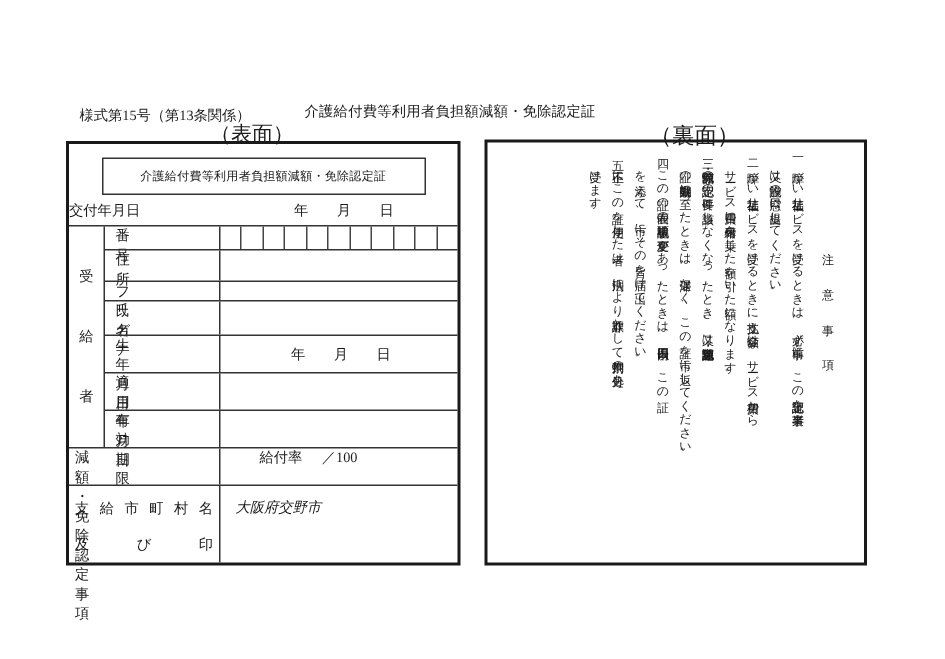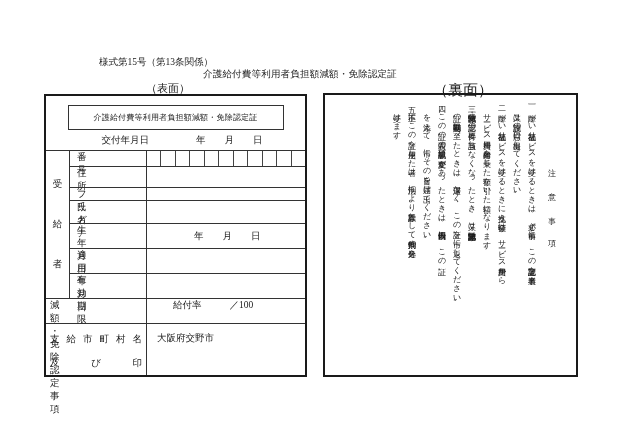--- a/index.html
+++ b/index.html
@@ -7,39 +7,39 @@
   body {
     position:relative;
     background:#ffffff;
     font-family:"Liberation Serif", serif;
     color:#1a1a1a;
     overflow:hidden;
   }
   .abs { position:absolute; }
 
   
-  .form-number { left:53px; top:56px; font-size:9.5px;margin-left:46px; }
+  .form-number { left:53px; top:71px; font-size:9.5px; }
   .page-title  { left:40px; top:68px; width:520px; text-align:center; font-size:9.5px; letter-spacing:0.2px; }
-  .side-label-front { left:118px; top:81px; width:100px; text-align:center; font-size:11px; }
+  .side-label-front { left:118px; top:81px; width:100px; text-align:center; font-size:14px; }
   .side-label-back  { left:413px; top:81px; width:100px; text-align:center; font-size:15px; }
 
   
   .front-panel {
     left:44px; top:94px; width:263px; height:283px;
     border:2px solid #1a1a1a;
     font-size:9.5px;
   }
   .card-title-box {
     margin:9px auto 0 auto; width:216px; height:25px;
     border:1px solid #333;
     display:flex; align-items:center; justify-content:center;
     font-size:8px; letter-spacing:0.2px; white-space:nowrap;
   }
   .issue-row { height:20px; display:flex; align-items:center; }
-  .issue-label { width:103px; text-align:right; }
+  .issue-label { width:103px; text-align:left; }
   .issue-value { flex:1; padding-left:47px; white-space:pre; }
 
   .grid { border-top:1px solid #333; }
   .grid-top { display:flex; height:147px; }
   .rec-col {
     width:24px; border-right:1px solid #333;
     display:flex; flex-direction:column; justify-content:space-evenly; align-items:center;
   }
   .rec-rows { flex:1; display:flex; flex-direction:column; }
   .row { display:flex; }
@@ -58,22 +58,22 @@
 
   .wide-row { display:flex; border-top:1px solid #333; }
   .r-rate { height:25px; }
   .r-muni { height:52px; }
   .lbl2 {
     width:101px; border-right:1px solid #333;
     padding:0 4px; display:flex; flex-direction:column; justify-content:center;
   }
   .lbl2.muni { justify-content:flex-start; padding-top:9px; gap:11px; }
   .rate-val { flex:1; display:flex; align-items:flex-start; padding-left:26px; }
-  .rate-val .rate-num { margin-left:28px; }
-  .muni-val { flex:1; padding:8px 0 0 10px; }
+  .rate-val .rate-num { margin-left:13px; }
+  .muni-val { flex:1; padding:8px 0 0 10px;font-style:italic; }
 
   .spread { display:flex; justify-content:space-between; }
   .spread-v span { display:block; }
 
   
   .back-panel {
     left:323px; top:93px; width:255px; height:284px;
     border:2px solid #1a1a1a;
     writing-mode:vertical-rl;
     padding:5px 17px 5px 5px;

